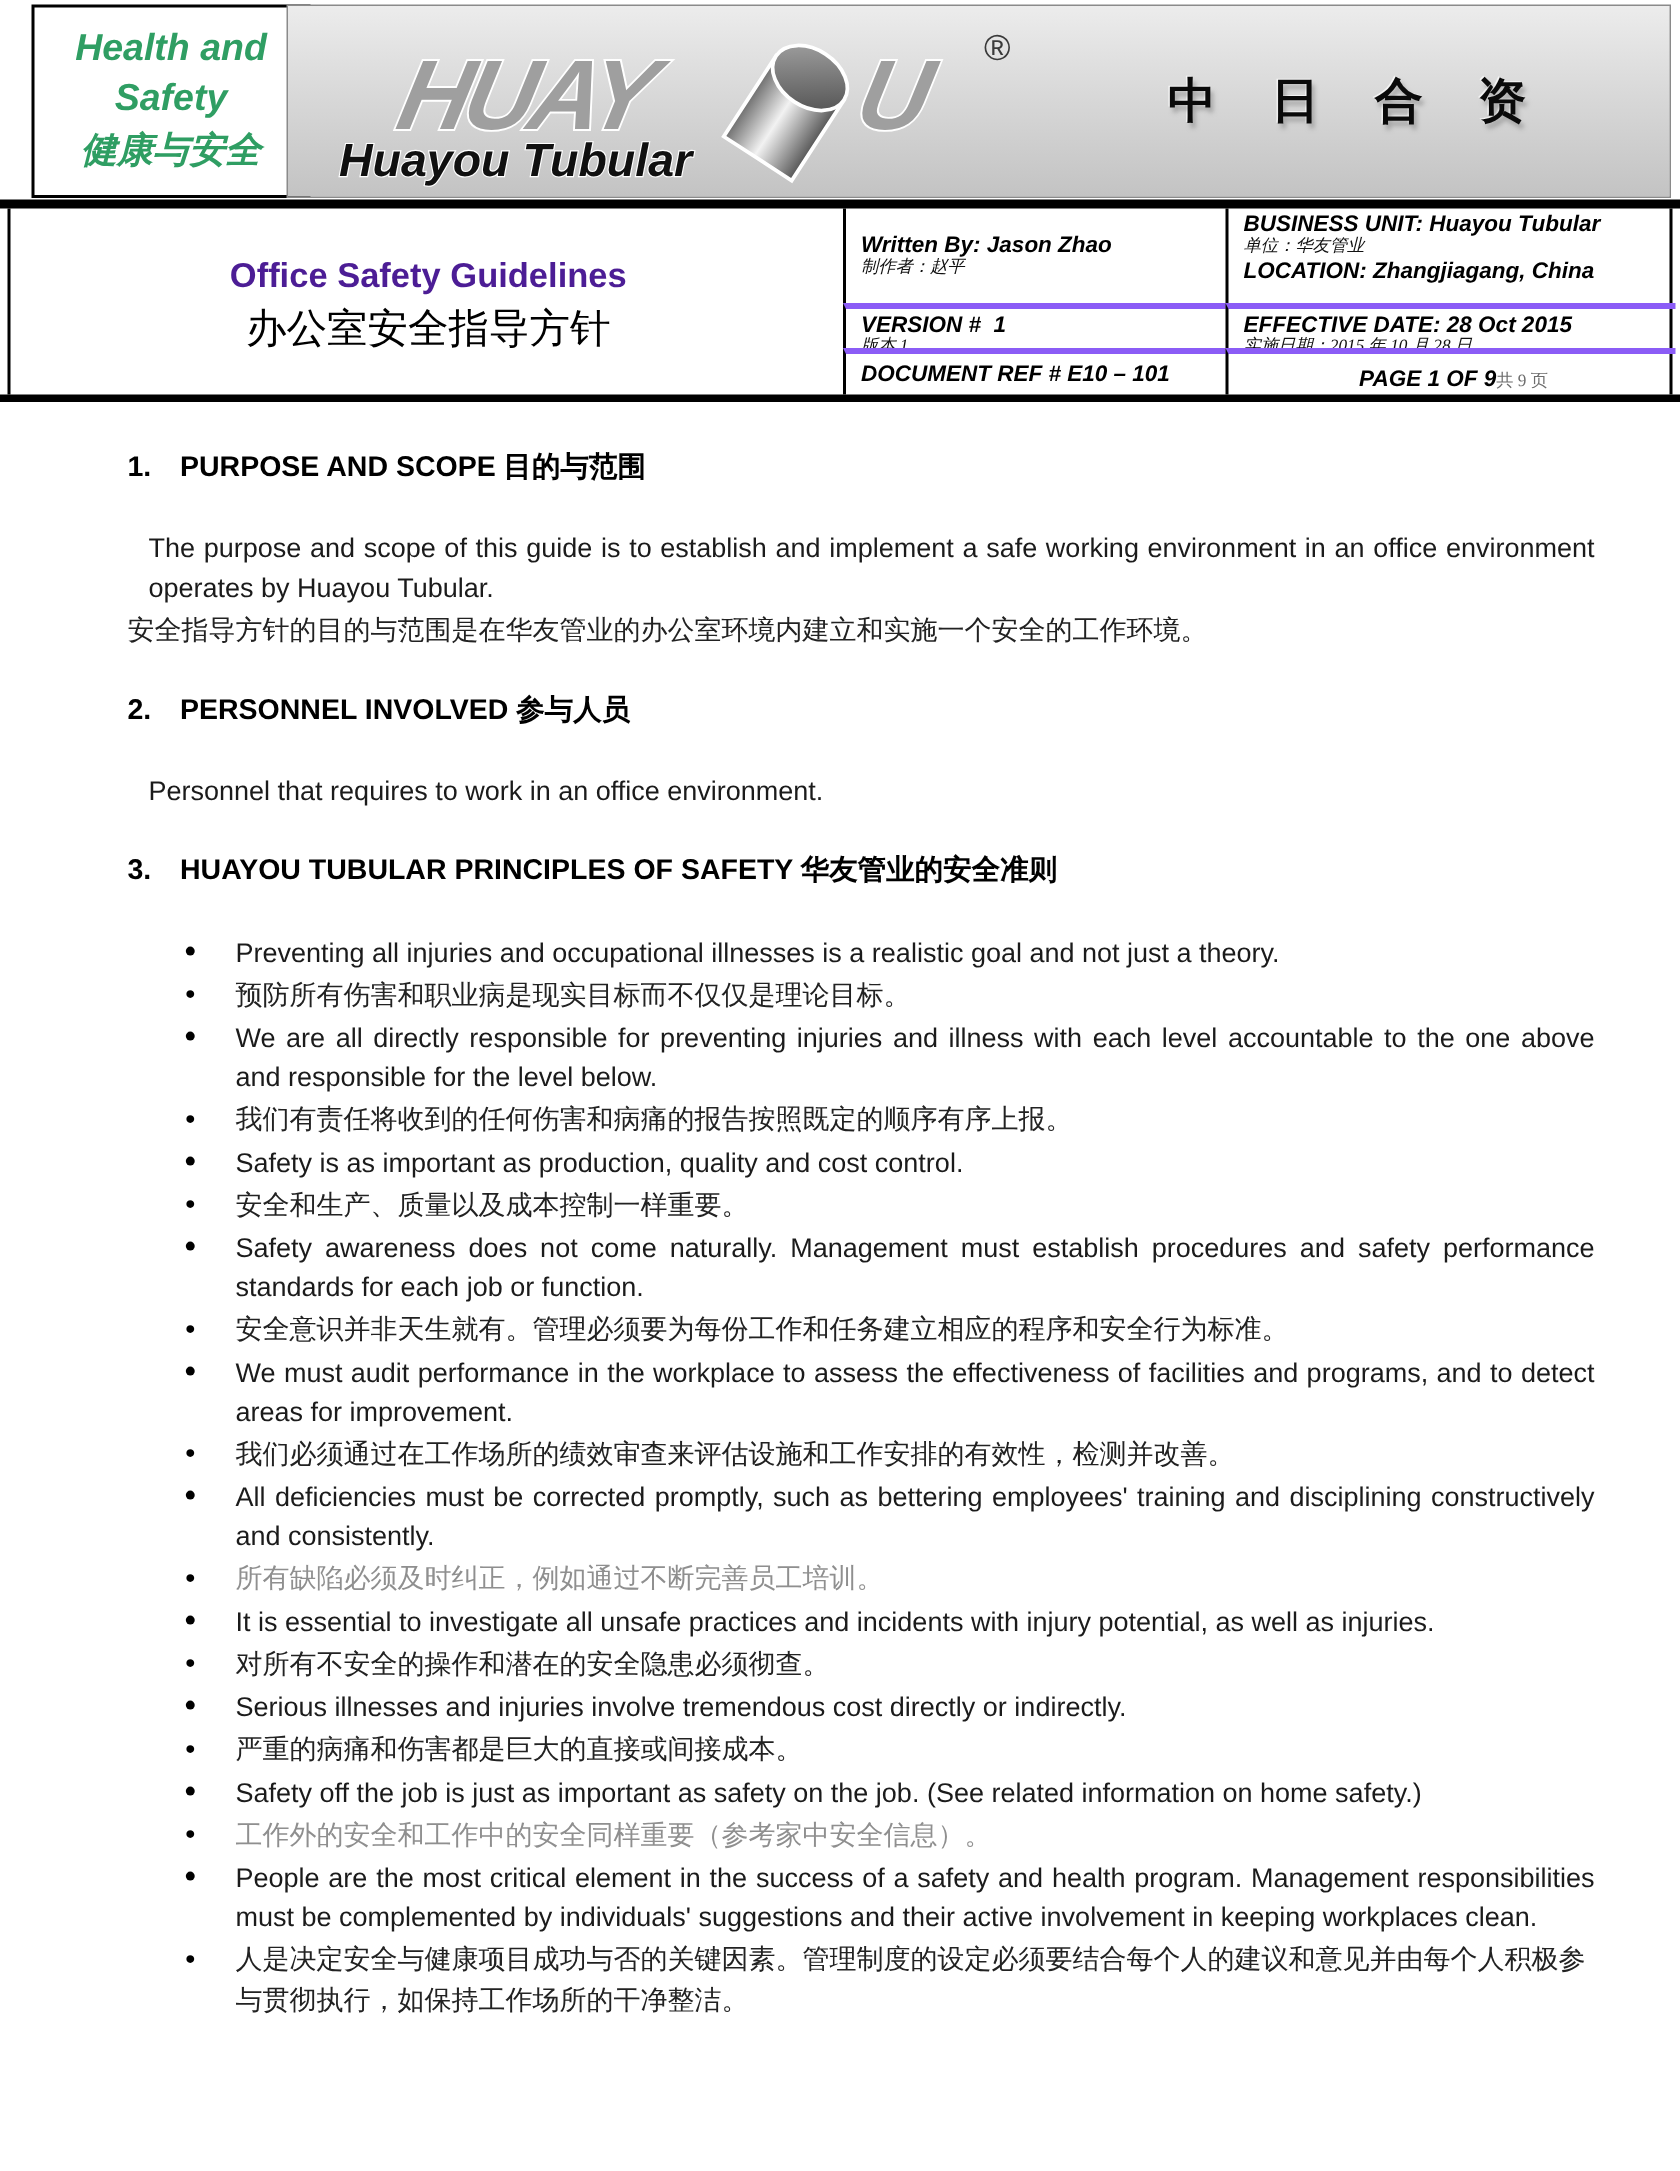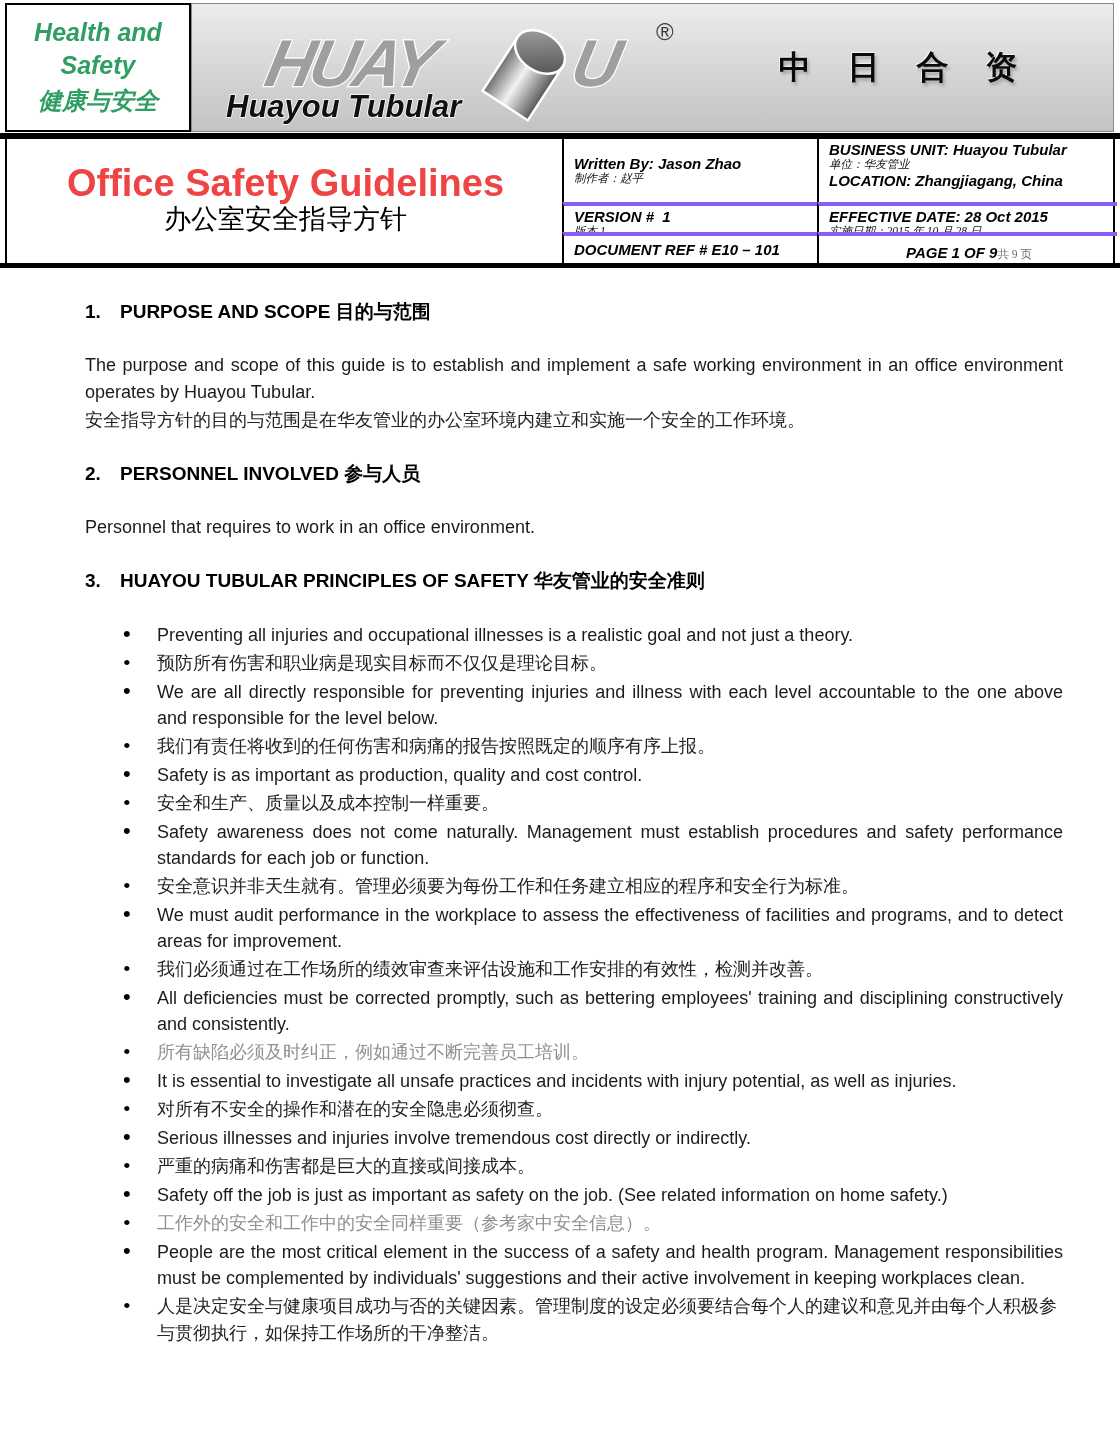--- a/index.html
+++ b/index.html
@@ -5,21 +5,21 @@
   * { margin:0; padding:0; box-sizing:border-box; }
   html,body { background:#fff; }
   .page {
     position:relative; width:1120px; height:1447px; margin:0 auto;
     background:#fff; overflow:hidden;
     font-family:"Liberation Sans","DejaVu Sans",sans-serif; color:#1b1b1b;
   }
 
   
   .hs-box {
-    position:absolute; left:5px; top:3px; width:186px; height:129px;
+    position:absolute; left:21px; top:3px; width:186px; height:129px;
     background:#fff; border:2px solid #000;
     display:flex; flex-direction:column; align-items:center; justify-content:center;
     text-align:center;
   }
   .hs-en { font-style:italic; font-weight:bold; font-size:25px; line-height:33px; color:#2f9e63; }
   .hs-zh { font-style:italic; font-size:24px; line-height:38px; color:#2f9e63;
            font-family:"Liberation Serif","DejaVu Serif",serif; font-weight:bold; }
 
   .logo-band {
     position:absolute; left:191px; top:3px; width:923px; height:129px;
@@ -47,40 +47,40 @@
     position:absolute; left:5px; top:139px; width:1110px; height:124px;
     display:grid; grid-template-columns:555px 255px 300px; grid-template-rows:63px 30px 31px;
     border-left:2px solid #000; border-right:2px solid #000;
   }
   .cell { border-top:4px solid #8b5cf6; border-left:2px solid #000; padding:2px 8px 2px 10px; overflow:hidden; }
   .cell.first-row { border-top:none; }
   .title-cell {
     grid-column:1; grid-row:1 / 4; border-left:none; border-top:none;
     display:flex; flex-direction:column; align-items:center; justify-content:center;
   }
-  .title-en { font-weight:bold; font-size:38px; line-height:36px; color:#ef4444; }
+  .title-en { font-weight:bold; font-size:23px; line-height:36px; color:#4c1d95; }
   .title-zh { font-size:27px; line-height:36px; color:#000;
               font-family:"Liberation Serif","DejaVu Serif",serif; }
   .lbl-en { font-style:italic; font-weight:bold; font-size:15px; line-height:17px; color:#000; white-space:pre-wrap; }
   .lbl-zh { font-style:italic; font-size:11.5px; line-height:13.5px; color:#111;
             font-family:"Liberation Serif","DejaVu Serif",serif; }
   .writtenby-cell { display:flex; flex-direction:column; justify-content:center; }
   .docref-cell { display:flex; align-items:center; }
   .page-cell { display:flex; flex-direction:row; align-items:flex-end; justify-content:center; padding-right:8px; }
   .page-zh { font-size:11.5px; line-height:13px; color:#6d6d6d;
              font-family:"Liberation Serif","DejaVu Serif",serif; }
   .band-bottom { position:absolute; left:0; right:0; top:263px; height:5px; background:#000; }
 
   
   main { position:absolute; left:0; right:0; top:272px; bottom:0; padding:0 57px 0 85px; overflow:hidden; }
   h2 { display:flex; font-size:19px; font-weight:bold; line-height:28px; color:#000; margin:26px 0 26px 0; }
   h2 .h-num { width:35px; flex:none; }
   h2 .h-zh { font-family:"Liberation Sans","DejaVu Sans",sans-serif; }
   main p { font-size:18px; line-height:27px; margin:0; }
-  main p.en { text-align:justify; color:#1b1b1b; }
+  main p.en { text-align:justify; color:#1b1b1b;margin-left:14px; }
   main p.zh { line-height:28px; color:#222; font-family:"Liberation Serif","DejaVu Serif",serif; }
   .gray { color:#8f8f8f !important; }
 
   ul.principles { list-style:none; margin:27px 0 0 0; }
   ul.principles li { position:relative; padding-left:72px; font-size:18px; line-height:26px; margin:0 0 2px 0; }
   ul.principles li::before { content:"•"; position:absolute; left:38px; top:-1px; font-size:22px; color:#000; }
   ul.principles li.en { text-align:justify; color:#1b1b1b; }
   ul.principles li.zh { line-height:27px; color:#222; text-align:left;
                         font-family:"Liberation Serif","DejaVu Serif",serif; }
 </style>

